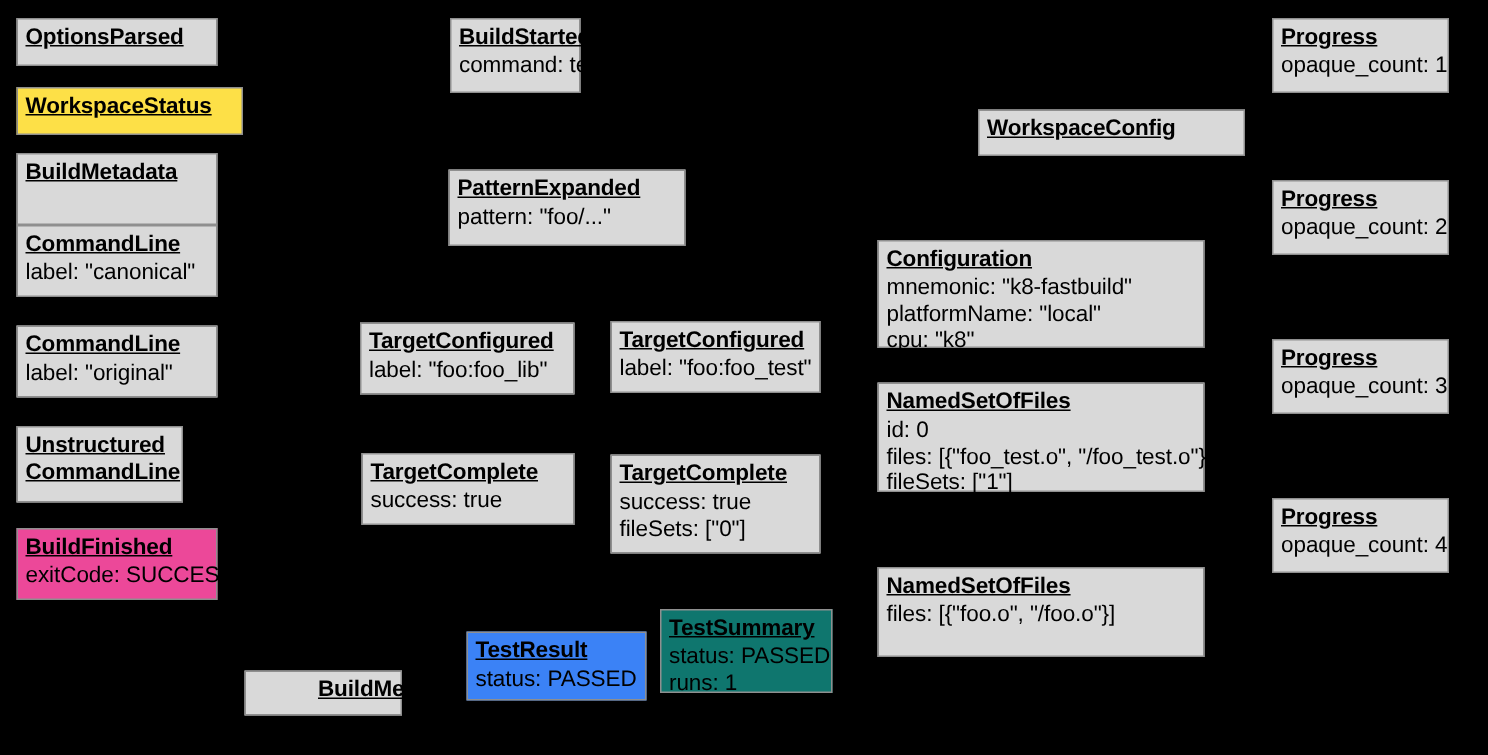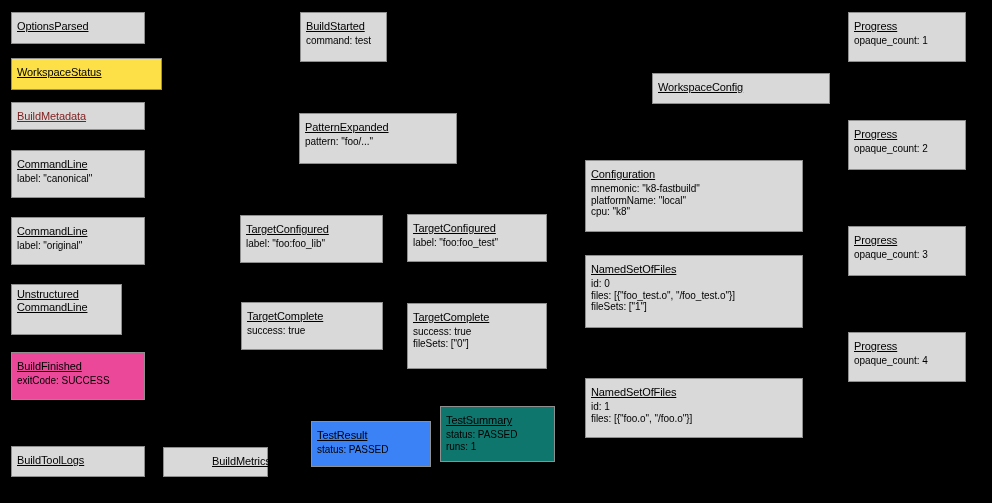--- a/index.html
+++ b/index.html
@@ -20,69 +20,68 @@
     position: absolute;
     box-sizing: border-box;
     background: #d9d9d9;
     border: 1px solid #8f8f8f;
     color: #000000;
     padding: 3px 5px 4px 5px;
     line-height: 1.18;
   }
   .node-title {
     display: inline-block;
-    font-size: 11px;
-    font-weight: normal;
+    font-size: 15px;
+    font-weight: bold;
     text-decoration: underline;
     white-space: pre;
     letter-spacing: -0.1px;
     margin-bottom: 1px;
   }
   .node-title.multi {
     display: block;
   }
   .node-fields {
-    font-size: 10px;
+    font-size: 15px;
     font-weight: normal;
     white-space: pre;
     letter-spacing: -0.05px;
   }
   .node-field {
     display: block;
     white-space: pre;
   }
   .title-only .node-title {
     margin-bottom: 0;
   }
 </style>
 </head>
 <body>
 
 <div id="canvas" style="width: 992px; height: 503px; background: rgb(0, 0, 0);">
     <div class="node title-only" style="left: 11px; top: 12px; width: 134px; height: 32px; background: rgb(217, 217, 217); border-color: rgb(143, 143, 143); color: rgb(0, 0, 0);"><span class="node-title">OptionsParsed</span></div>
     <div class="node title-only" style="left: 11px; top: 58px; width: 151px; height: 32px; background: #fde047; border-color: rgb(143, 143, 143); color: rgb(0, 0, 0);"><span class="node-title">WorkspaceStatus</span></div>
-    <div class="node title-only" style="left: 11px; top: 102px; width: 134px; height: 28px; background: rgb(217, 217, 217); border-color: rgb(143, 143, 143); color: #7f1d1d;"><span class="node-title">BuildMetadata</span></div>
+    <div class="node title-only" style="left: 11px; top: 102px; width: 134px; height: 48px; background: rgb(217, 217, 217); border-color: rgb(143, 143, 143); color: #000000;"><span class="node-title">BuildMetadata</span></div>
     <div class="node" style="left: 11px; top: 150px; width: 134px; height: 48px; background: rgb(217, 217, 217); border-color: rgb(143, 143, 143); color: rgb(0, 0, 0);"><span class="node-title">CommandLine</span><div class="node-fields"><span class="node-field">label: "canonical"</span></div></div>
     <div class="node" style="left: 11px; top: 217px; width: 134px; height: 48px; background: rgb(217, 217, 217); border-color: rgb(143, 143, 143); color: rgb(0, 0, 0);"><span class="node-title">CommandLine</span><div class="node-fields"><span class="node-field">label: "original"</span></div></div>
     <div class="node title-only" style="left: 11px; top: 284px; width: 111px; height: 51px; background: rgb(217, 217, 217); border-color: rgb(143, 143, 143); color: rgb(0, 0, 0);">
       <span class="node-title multi">Unstructured</span>
       <span class="node-title multi">CommandLine</span>
     </div>
     <div class="node" style="left: 11px; top: 352px; width: 134px; height: 48px; background: #ec4899; border-color: rgb(143, 143, 143); color: rgb(0, 0, 0);"><span class="node-title">BuildFinished</span><div class="node-fields"><span class="node-field">exitCode: SUCCESS</span></div></div>
-    <div class="node title-only" style="left: 11px; top: 446px; width: 134px; height: 31px; background: rgb(217, 217, 217); border-color: rgb(143, 143, 143); color: rgb(0, 0, 0);"><span class="node-title">BuildToolLogs</span></div>
     <div class="node title-only" style="left: 163px; top: 447px; width: 105px; height: 30px; background: rgb(217, 217, 217); border-color: rgb(143, 143, 143); color: rgb(0, 0, 0); padding-left: 48px;"><span class="node-title">BuildMetrics</span></div>
     <div class="node" style="left: 300px; top: 12px; width: 87px; height: 50px; background: rgb(217, 217, 217); border-color: rgb(143, 143, 143); color: rgb(0, 0, 0);"><span class="node-title">BuildStarted</span><div class="node-fields"><span class="node-field">command: test</span></div></div>
     <div class="node" style="left: 299px; top: 113px; width: 158px; height: 51px; background: rgb(217, 217, 217); border-color: rgb(143, 143, 143); color: rgb(0, 0, 0);"><span class="node-title">PatternExpanded</span><div class="node-fields"><span class="node-field">pattern: "foo/..."</span></div></div>
     <div class="node" style="left: 240px; top: 215px; width: 143px; height: 48px; background: rgb(217, 217, 217); border-color: rgb(143, 143, 143); color: rgb(0, 0, 0);"><span class="node-title">TargetConfigured</span><div class="node-fields"><span class="node-field">label: "foo:foo_lib"</span></div></div>
     <div class="node" style="left: 407px; top: 214px; width: 140px; height: 48px; background: rgb(217, 217, 217); border-color: rgb(143, 143, 143); color: rgb(0, 0, 0);"><span class="node-title">TargetConfigured</span><div class="node-fields"><span class="node-field">label: "foo:foo_test"</span></div></div>
     <div class="node" style="left: 241px; top: 302px; width: 142px; height: 48px; background: rgb(217, 217, 217); border-color: rgb(143, 143, 143); color: rgb(0, 0, 0);"><span class="node-title">TargetComplete</span><div class="node-fields"><span class="node-field">success: true</span></div></div>
     <div class="node" style="left: 407px; top: 303px; width: 140px; height: 66px; background: rgb(217, 217, 217); border-color: rgb(143, 143, 143); color: rgb(0, 0, 0);"><span class="node-title">TargetComplete</span><div class="node-fields"><span class="node-field">success: true</span><span class="node-field">fileSets: ["0"]</span></div></div>
     <div class="node" style="left: 311px; top: 421px; width: 120px; height: 46px; background: #3b82f6; border-color: rgb(143, 143, 143); color: rgb(0, 0, 0);"><span class="node-title">TestResult</span><div class="node-fields"><span class="node-field">status: PASSED</span></div></div>
     <div class="node" style="left: 440px; top: 406px; width: 115px; height: 56px; background: #0f766e; border-color: rgb(143, 143, 143); color: rgb(0, 0, 0);"><span class="node-title">TestSummary</span><div class="node-fields"><span class="node-field">status: PASSED</span><span class="node-field">runs: 1</span></div></div>
     <div class="node title-only" style="left: 652px; top: 73px; width: 178px; height: 31px; background: rgb(217, 217, 217); border-color: rgb(143, 143, 143); color: rgb(0, 0, 0);"><span class="node-title">WorkspaceConfig</span></div>
     <div class="node" style="left: 585px; top: 160px; width: 218px; height: 72px; background: rgb(217, 217, 217); border-color: rgb(143, 143, 143); color: rgb(0, 0, 0);"><span class="node-title">Configuration</span><div class="node-fields"><span class="node-field">mnemonic: "k8-fastbuild"</span><span class="node-field">platformName: "local"</span><span class="node-field">cpu: "k8"</span></div></div>
     <div class="node" style="left: 585px; top: 255px; width: 218px; height: 73px; background: rgb(217, 217, 217); border-color: rgb(143, 143, 143); color: rgb(0, 0, 0);"><span class="node-title">NamedSetOfFiles</span><div class="node-fields"><span class="node-field">id: 0</span><span class="node-field">files: [{"foo_test.o", "/foo_test.o"}]</span><span class="node-field">fileSets: ["1"]</span></div></div>
-    <div class="node" style="left: 585px; top: 378px; width: 218px; height: 60px; background: rgb(217, 217, 217); border-color: rgb(143, 143, 143); color: rgb(0, 0, 0);"><span class="node-title">NamedSetOfFiles</span><div class="node-fields"><span class="node-field">id: 1</span><span class="node-field">files: [{"foo.o", "/foo.o"}]</span></div></div>
+    <div class="node" style="left: 585px; top: 378px; width: 218px; height: 60px; background: rgb(217, 217, 217); border-color: rgb(143, 143, 143); color: rgb(0, 0, 0);"><span class="node-title">NamedSetOfFiles</span><div class="node-fields"><span class="node-field">files: [{"foo.o", "/foo.o"}]</span></div></div>
     <div class="node" style="left: 848px; top: 12px; width: 118px; height: 50px; background: rgb(217, 217, 217); border-color: rgb(143, 143, 143); color: rgb(0, 0, 0);"><span class="node-title">Progress</span><div class="node-fields"><span class="node-field">opaque_count: 1</span></div></div>
     <div class="node" style="left: 848px; top: 120px; width: 118px; height: 50px; background: rgb(217, 217, 217); border-color: rgb(143, 143, 143); color: rgb(0, 0, 0);"><span class="node-title">Progress</span><div class="node-fields"><span class="node-field">opaque_count: 2</span></div></div>
     <div class="node" style="left: 848px; top: 226px; width: 118px; height: 50px; background: rgb(217, 217, 217); border-color: rgb(143, 143, 143); color: rgb(0, 0, 0);"><span class="node-title">Progress</span><div class="node-fields"><span class="node-field">opaque_count: 3</span></div></div>
     <div class="node" style="left: 848px; top: 332px; width: 118px; height: 50px; background: rgb(217, 217, 217); border-color: rgb(143, 143, 143); color: rgb(0, 0, 0);"><span class="node-title">Progress</span><div class="node-fields"><span class="node-field">opaque_count: 4</span></div></div>
   </div>
 
 </body></html>

